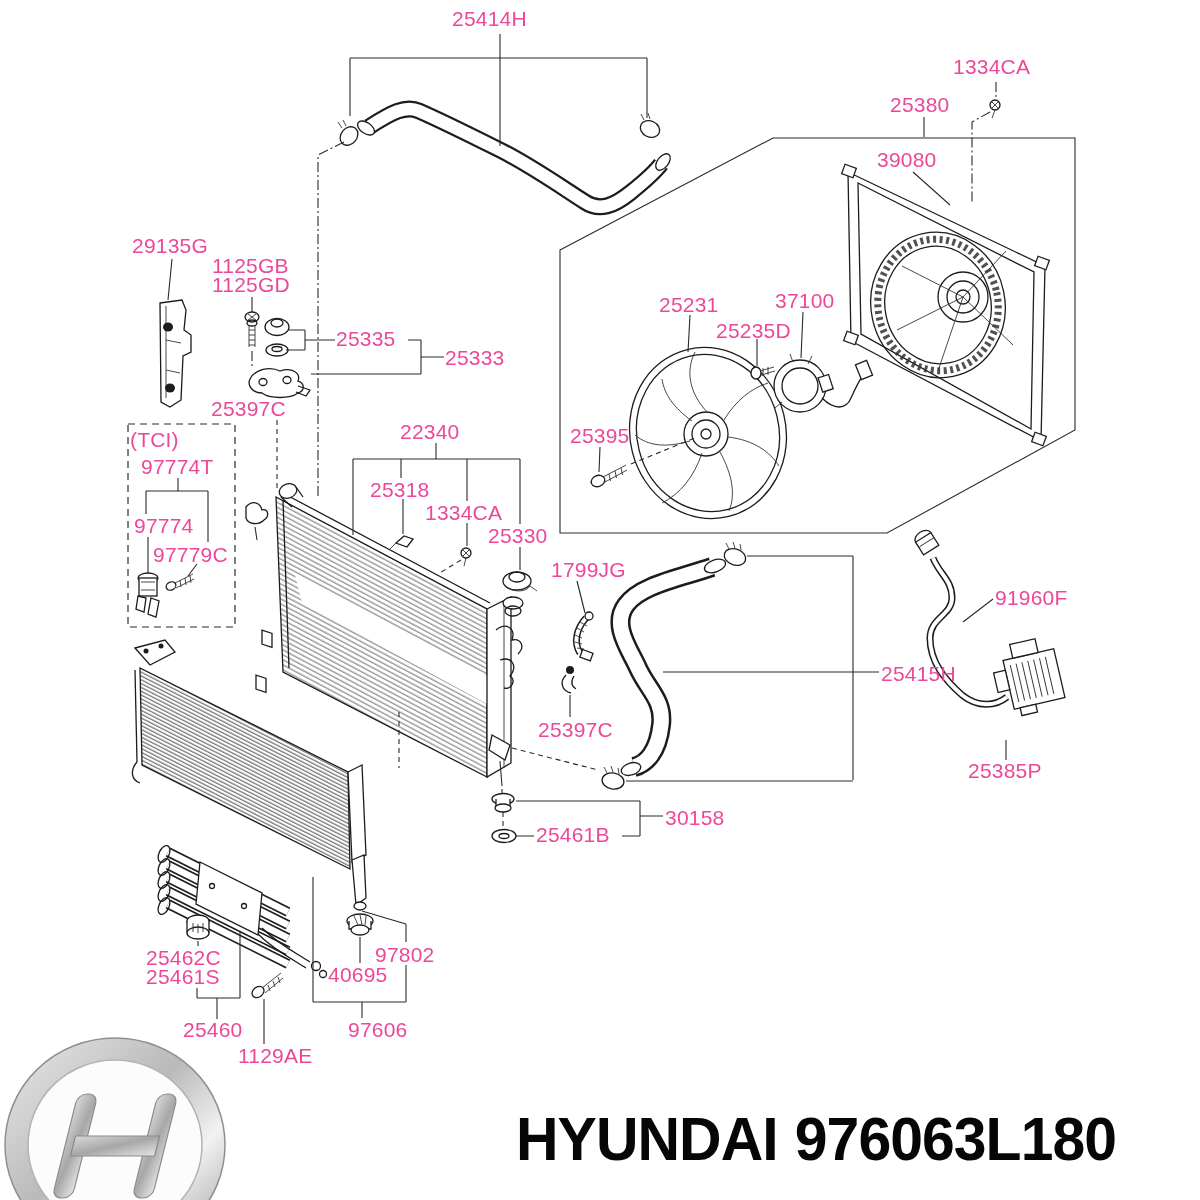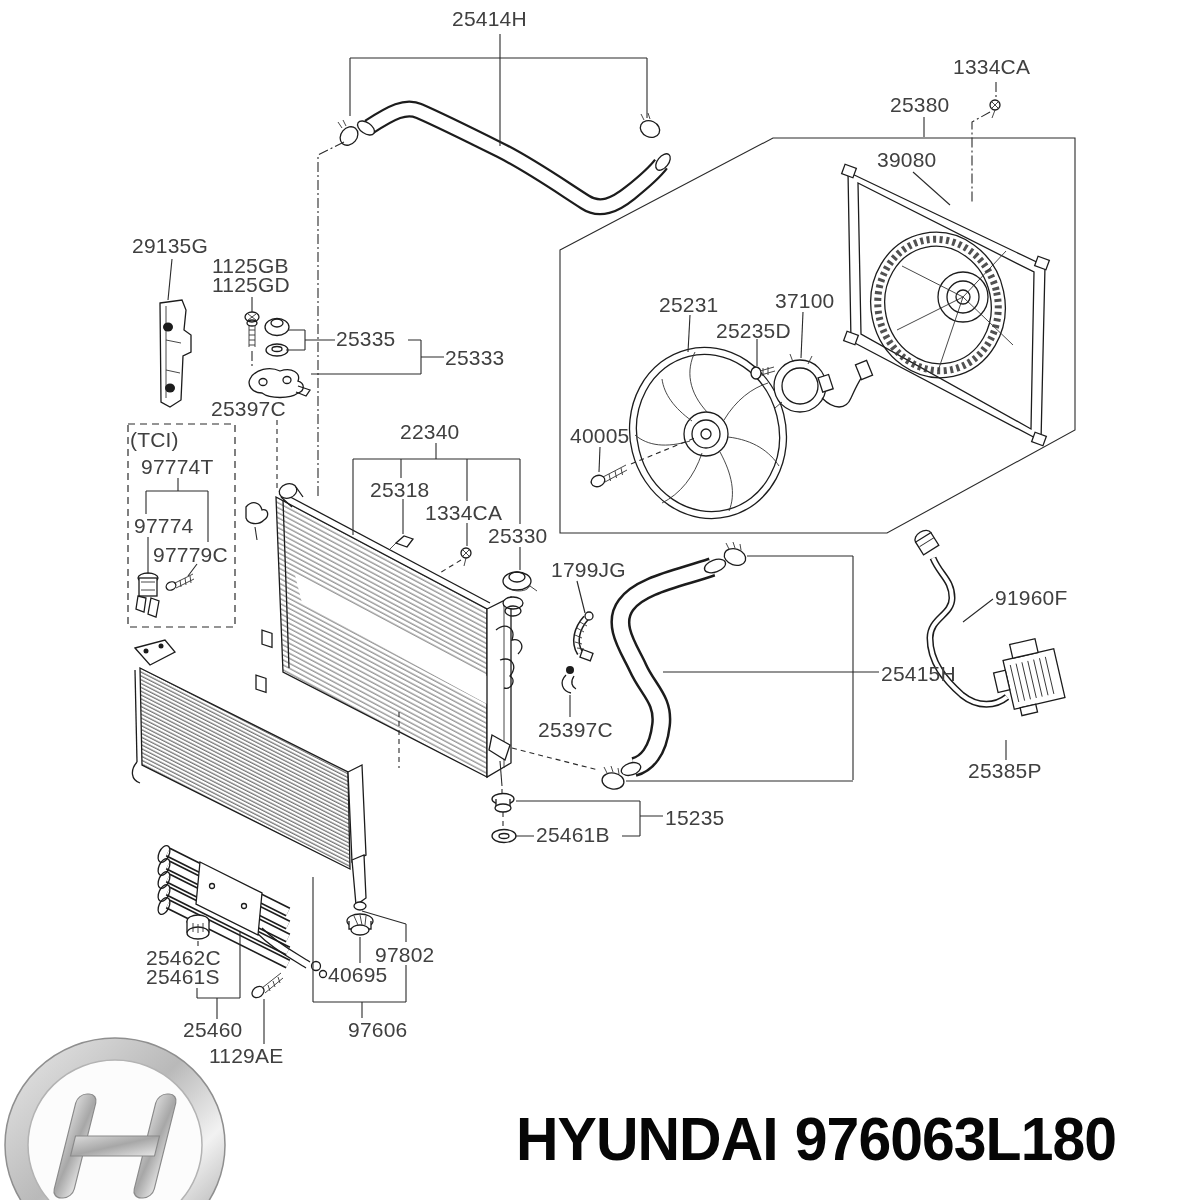--- a/index.html
+++ b/index.html
@@ -1,18 +1,18 @@
 <!DOCTYPE html>
 <html><head>
 <meta charset="utf-8">
 <style>
   html,body{margin:0;padding:0;background:#fff;}
   body{width:1200px;height:1200px;position:relative;font-family:"Liberation Sans",sans-serif;overflow:hidden;}
   .stage{position:absolute;left:0;top:0;width:1200px;height:1200px;}
-  .lbl{position:absolute;font-size:21px;line-height:1.0;color:#404040;white-space:nowrap;letter-spacing:.2px;}
+  .lbl{position:absolute;font-size:21px;line-height:1.0;color:#ec4899;white-space:nowrap;letter-spacing:.2px;}
   .footer-text{position:absolute;left:516px;top:1103px;display:flex;gap:18px;
     font-size:62px;font-weight:700;color:#060606;letter-spacing:-1px;
     transform:scaleX(.95);transform-origin:left top;}
   
   .ln{stroke:#2a2a2a;stroke-width:1.1;fill:none;}
   .thin{stroke:#333;stroke-width:.9;fill:none;}
   .dash{stroke-dasharray:5 4;}
   .dd{stroke-dasharray:10 3 2 3;}
   .pt{stroke:#1c1c1c;stroke-width:1.3;fill:#fff;}
   .ptn{stroke:#1c1c1c;stroke-width:1.3;fill:none;}
@@ -381,36 +381,36 @@
 <div class="lbl" style="left:336px;top:328px">25335</div>
 <div class="lbl" style="left:445px;top:347px">25333</div>
 <div class="lbl" style="left:211px;top:398px">25397C</div>
 <div class="lbl" style="left:130px;top:429px">(TCI)</div>
 <div class="lbl" style="left:141px;top:456px">97774T</div>
 <div class="lbl" style="left:134px;top:515px">97774</div>
 <div class="lbl" style="left:153px;top:544px">97779C</div>
 <div class="lbl" style="left:659px;top:294px">25231</div>
 <div class="lbl" style="left:775px;top:290px">37100</div>
 <div class="lbl" style="left:716px;top:320px">25235D</div>
-<div class="lbl" style="left:570px;top:425px">40005</div>
+<div class="lbl" style="left:570px;top:425px">25395</div>
 <div class="lbl" style="left:400px;top:421px">22340</div>
 <div class="lbl" style="left:370px;top:479px">25318</div>
 <div class="lbl" style="left:425px;top:502px">1334CA</div>
 <div class="lbl" style="left:488px;top:525px">25330</div>
 <div class="lbl" style="left:551px;top:559px">1799JG</div>
 <div class="lbl" style="left:881px;top:663px">25415H</div>
 <div class="lbl" style="left:995px;top:587px">91960F</div>
 <div class="lbl" style="left:968px;top:760px">25385P</div>
 <div class="lbl" style="left:538px;top:719px">25397C</div>
-<div class="lbl" style="left:665px;top:807px">15235</div>
+<div class="lbl" style="left:665px;top:807px">30158</div>
 <div class="lbl" style="left:536px;top:824px">25461B</div>
 <div class="lbl" style="left:146px;top:947px">25462C</div>
 <div class="lbl" style="left:146px;top:966px">25461S</div>
 <div class="lbl" style="left:183px;top:1019px">25460</div>
-<div class="lbl" style="left:209px;top:1045px">1129AE</div>
+<div class="lbl" style="left:238px;top:1045px">1129AE</div>
 <div class="lbl" style="left:375px;top:944px">97802</div>
 <div class="lbl" style="left:328px;top:964px">40695</div>
 <div class="lbl" style="left:348px;top:1019px">97606</div>
 
 <div class="footer-text">
   <span>HYUNDAI</span>
   <span>976063L180</span>
 </div>
 
 </body></html>

